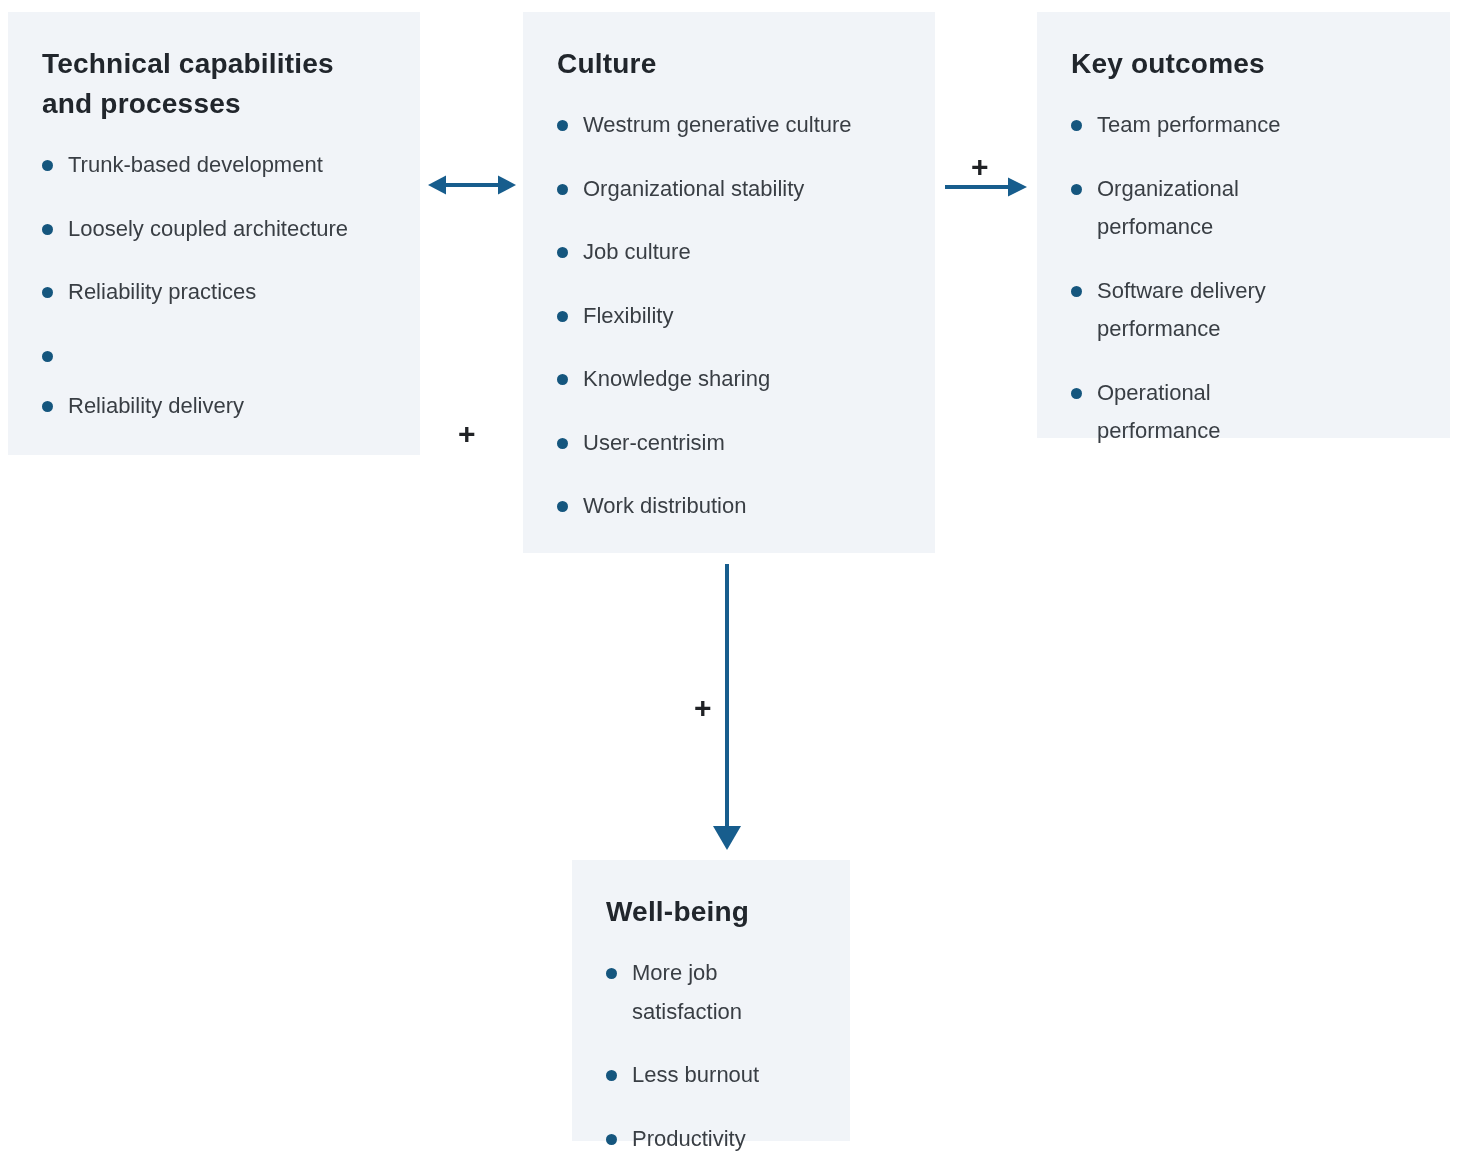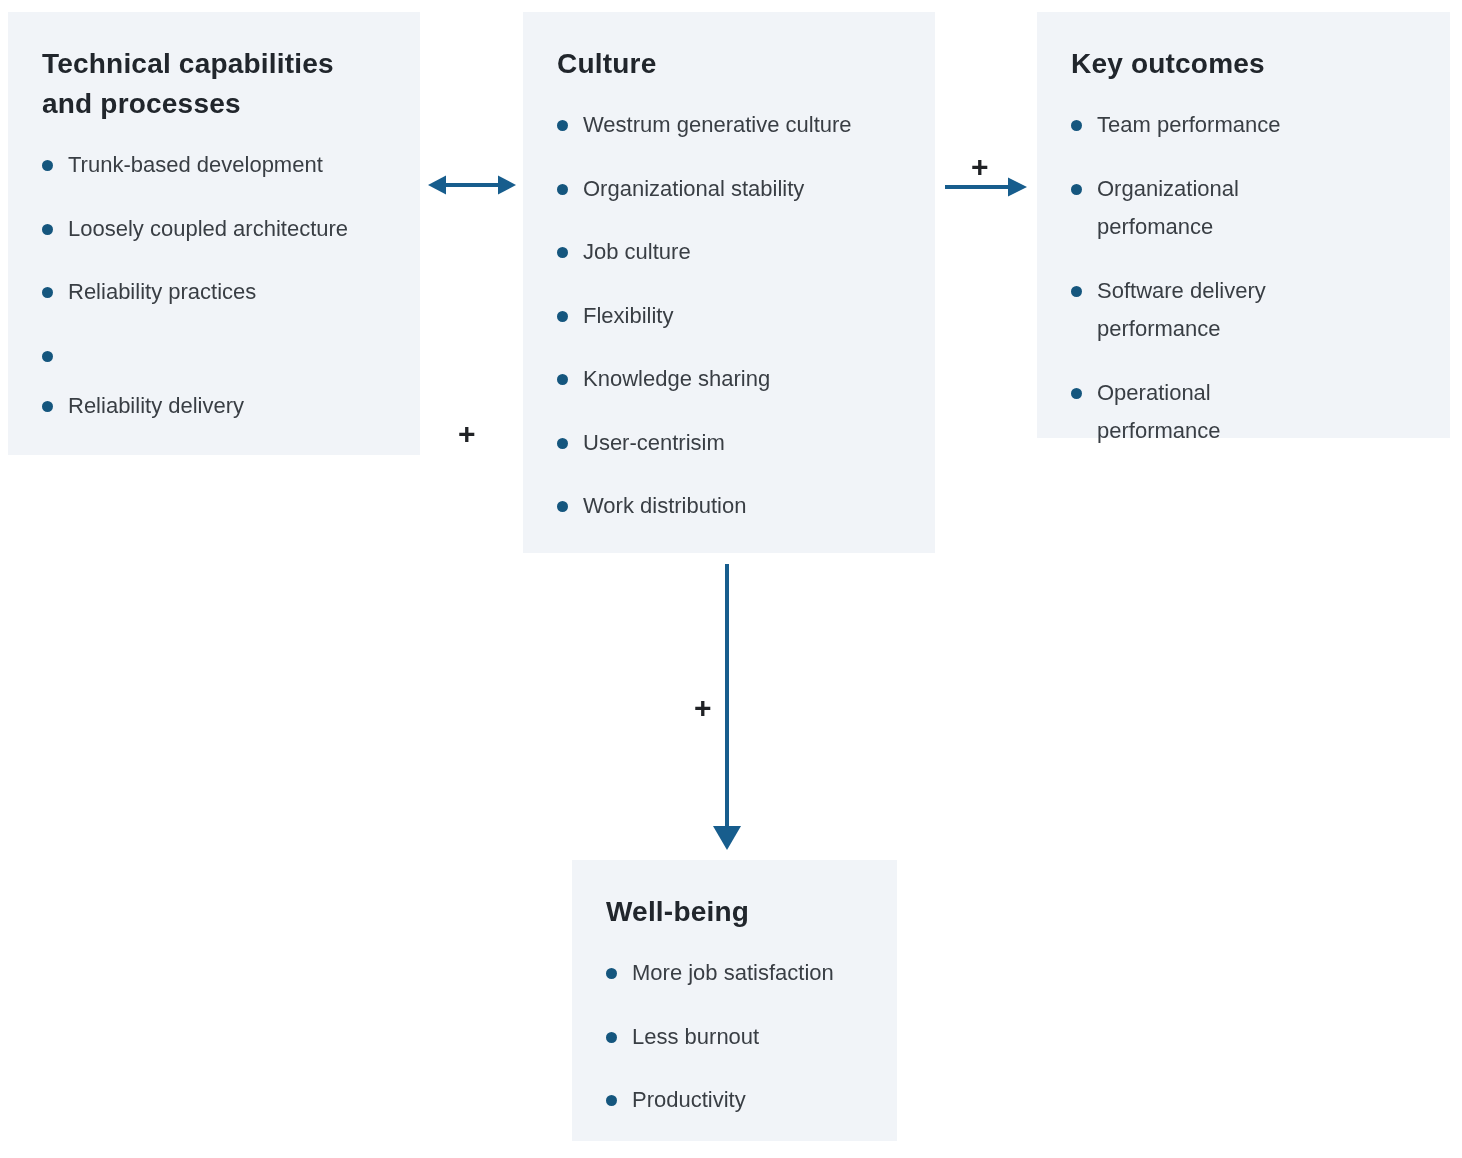--- a/index.html
+++ b/index.html
@@ -51,21 +51,21 @@
     flex: none;
   }
   .item-text {
     font-size: 22px;
     line-height: 1.75;
     color: #393e44;
   }
   #box-technical { left: 8px;    top: 12px;  width: 412px; height: 443px; }
   #box-culture   { left: 523px;  top: 12px;  width: 412px; height: 541px; }
   #box-outcomes  { left: 1037px; top: 12px;  width: 413px; height: 426px; }
-  #box-wellbeing { left: 572px;  top: 860px; width: 325px; height: 281px; }
+  #box-wellbeing { left: 572px;  top: 860px; width: 278px; height: 281px; }
   #box-outcomes ul { width: 245px; }
   .connector { position: absolute; }
   #connector-technical-culture { left: 428px; top: 172px; }
   #connector-culture-outcomes  { left: 945px; top: 174px; }
   #connector-culture-wellbeing { left: 710px; top: 564px; }
   .plus {
     position: absolute;
     font-size: 30px;
     font-weight: 700;
     color: #202225;

